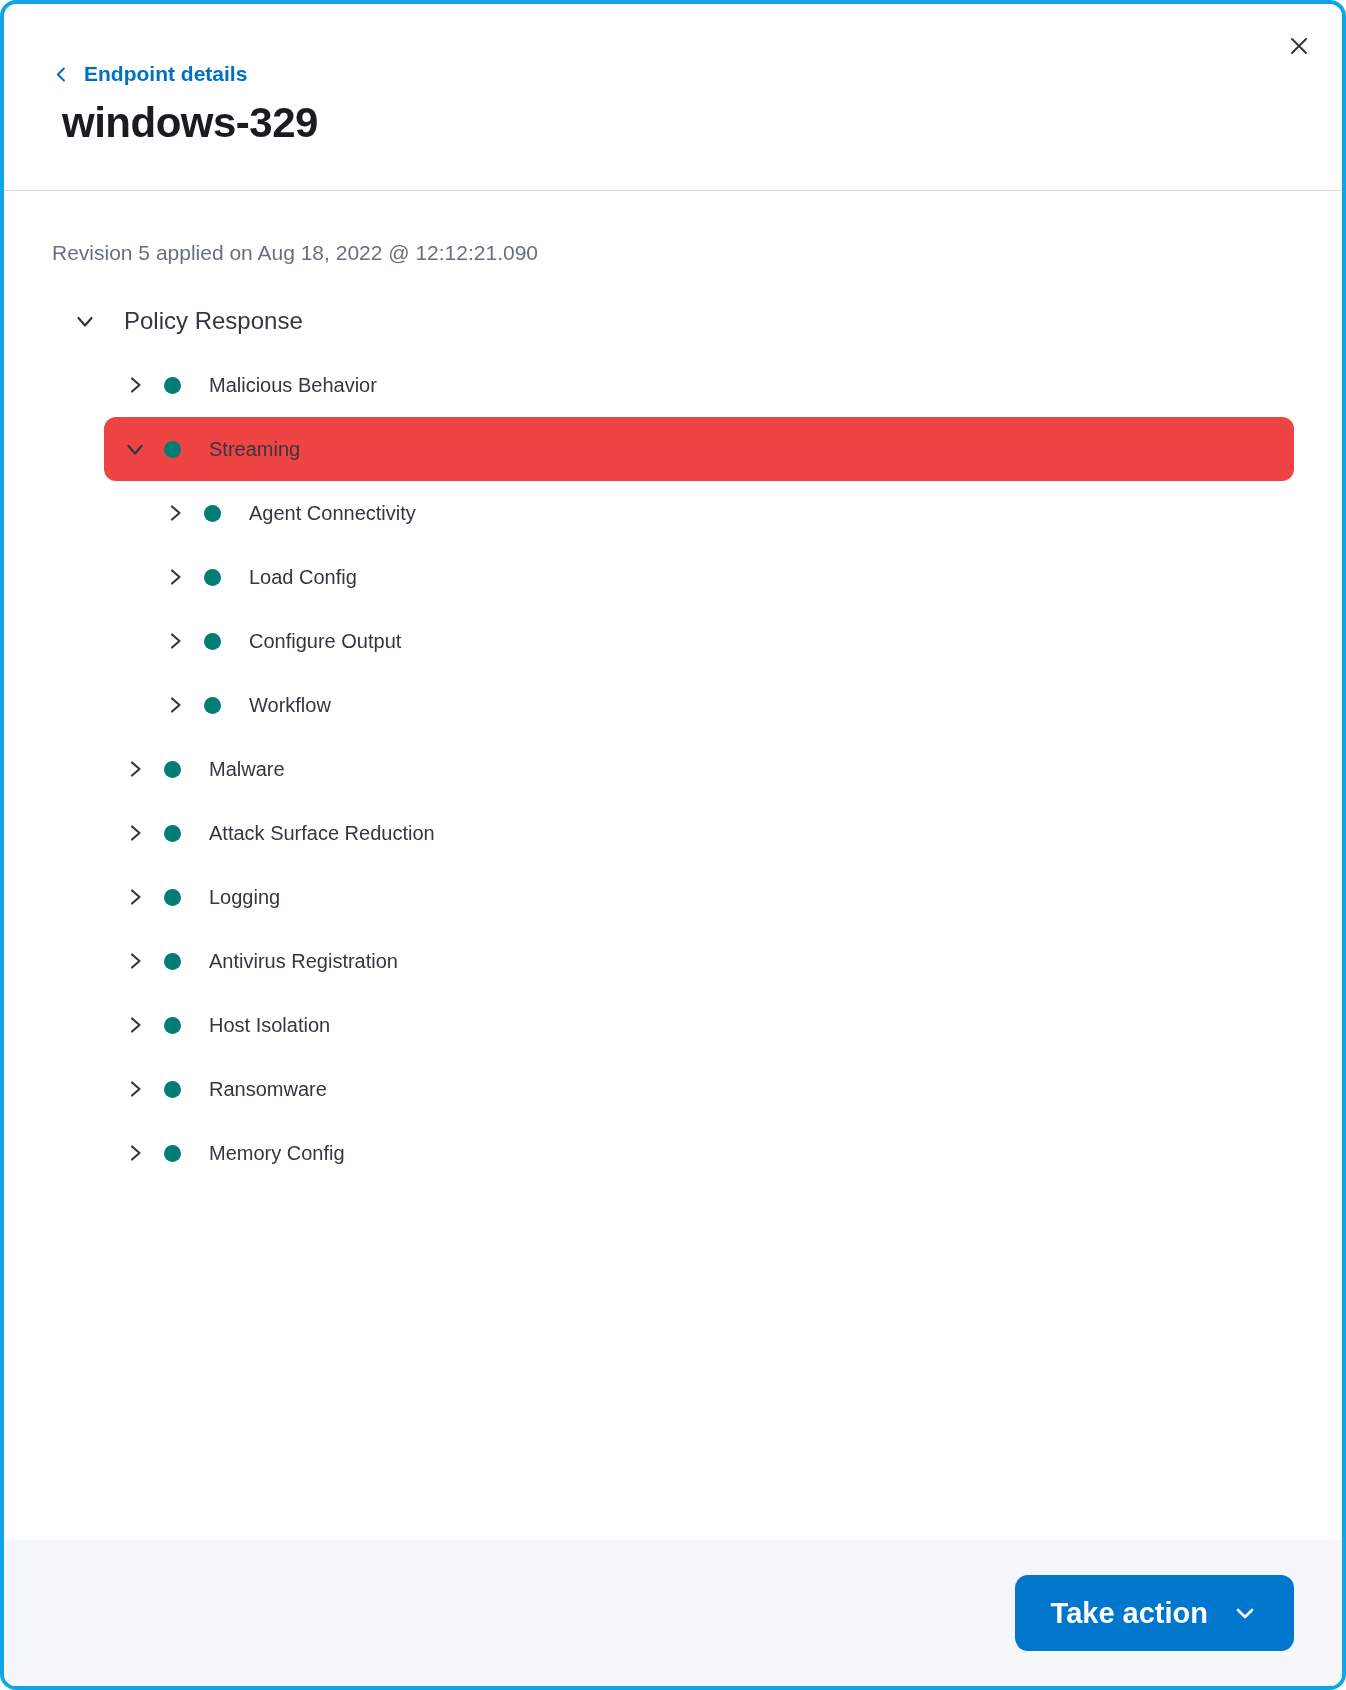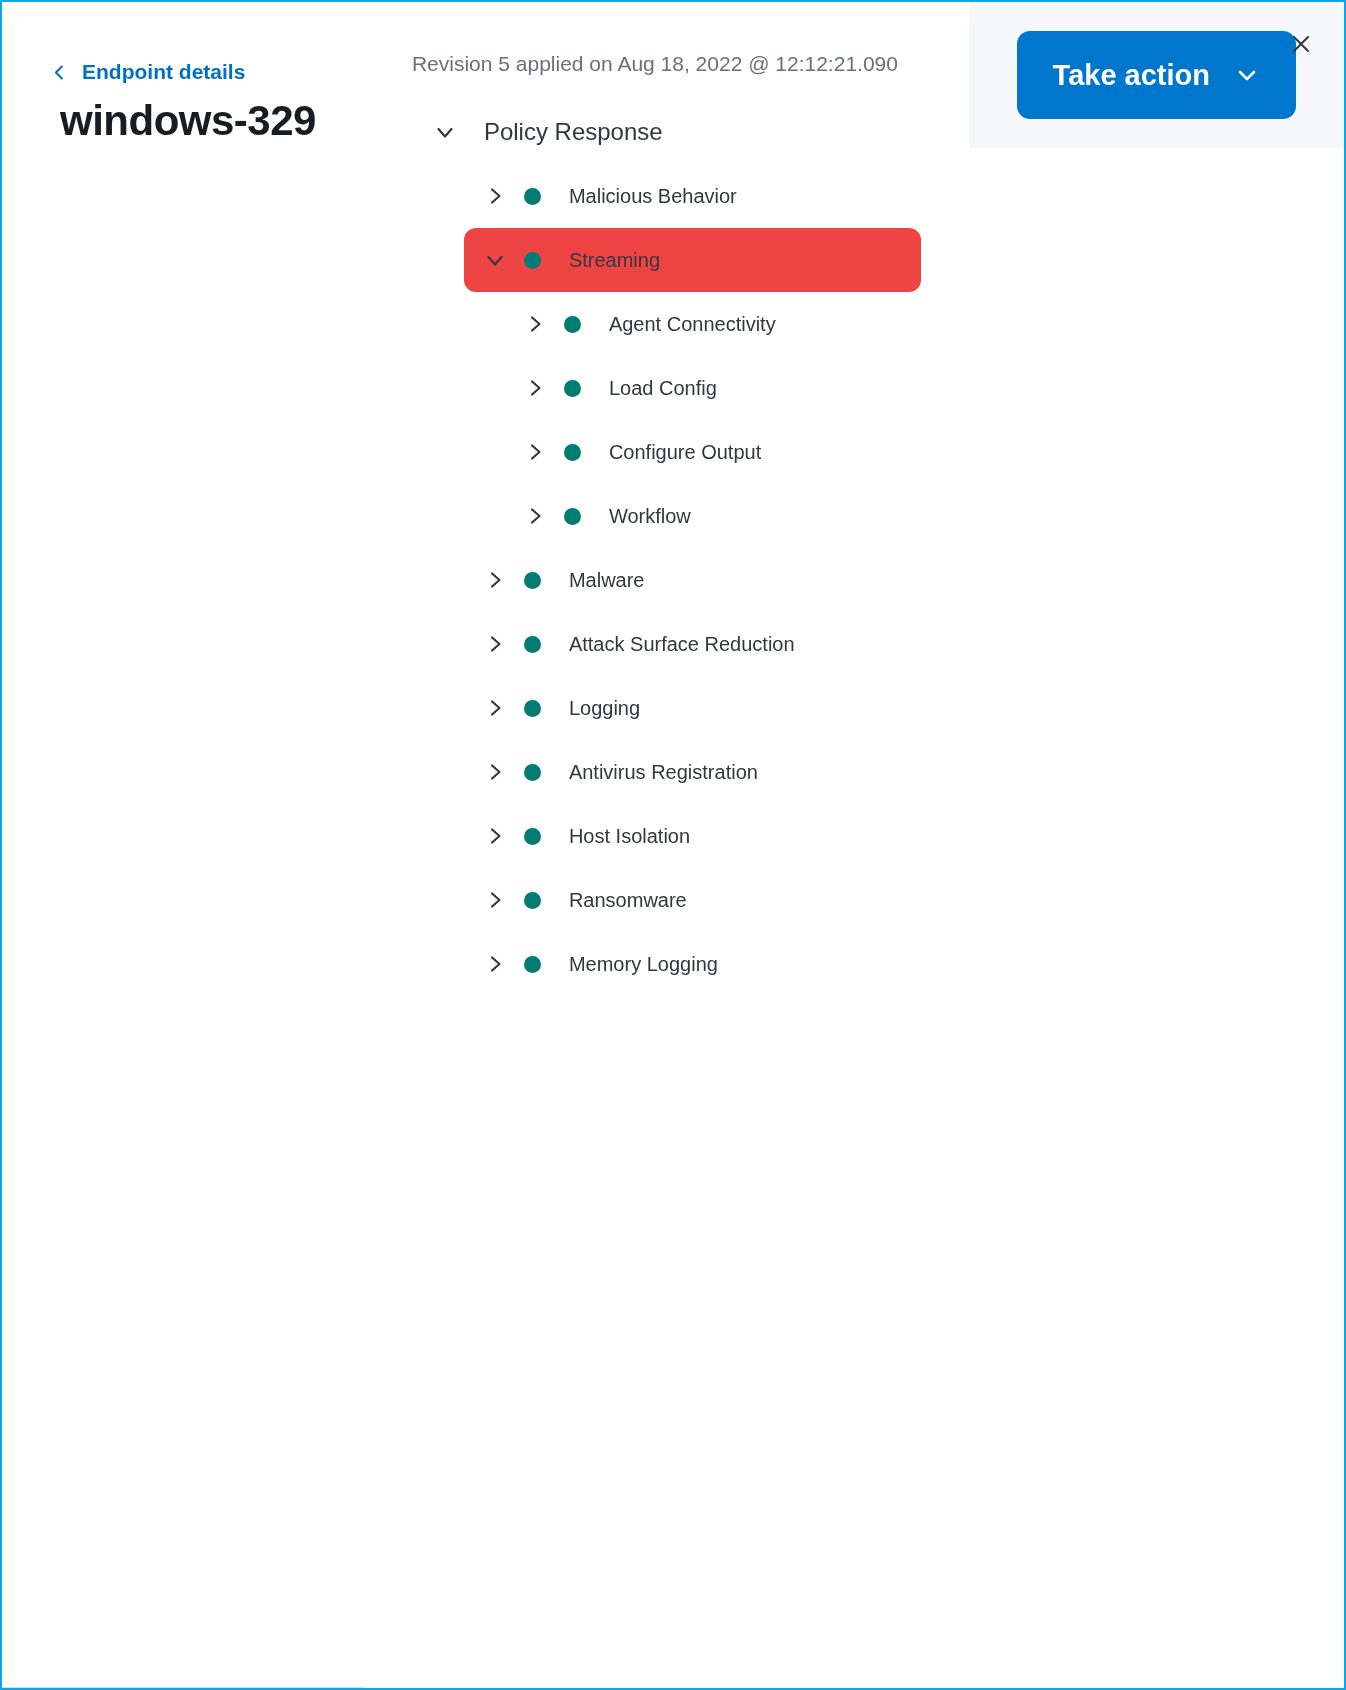--- a/index.html
+++ b/index.html
@@ -7,23 +7,23 @@
   body {
     width: 1346px; height: 1690px;
     font-family: "Liberation Sans", sans-serif;
     color: #343741;
     -webkit-font-smoothing: antialiased;
   }
   .flyout {
     position: relative;
     width: 1346px; height: 1690px;
     background: #ffffff;
-    border: 2px solid #0ea5e9;
-    border-radius: 0;
-    display: flex; flex-direction: row;
+    border: 4px solid #0ea5e9;
+    border-radius: 16px;
+    display: flex; flex-direction: column;
     overflow: hidden;
   }
   
   .close-btn {
     position: absolute; top: 27px; right: 28px;
     width: 30px; height: 30px;
     background: transparent; border: none; cursor: pointer;
     display: flex; align-items: center; justify-content: center;
     padding: 0;
   }
@@ -89,21 +89,21 @@
   
   .footer {
     flex: none;
     height: 146px;
     background: #f5f7fa;
     display: flex; align-items: center; justify-content: flex-end;
     padding: 0 48px;
   }
   .take-action-btn {
     display: inline-flex; align-items: center; gap: 24px;
-    height: 88px; padding: 0 36px;
+    height: 76px; padding: 0 36px;
     background: #0077cc; color: #ffffff;
     border: none; border-radius: 13px; cursor: pointer;
     font-family: "Liberation Sans", sans-serif;
     font-size: 29px; font-weight: 700; line-height: 1;
   }
   .take-action-btn svg { width: 26px; height: 26px; }
 </style>
 </head>
 <body>
 
@@ -253,21 +253,21 @@
     <span class="dot"></span>
     <span class="label">Ransomware</span>
   </div>
           <div class="tree-row">
     <span class="chev">
       <svg viewBox="0 0 26 26" fill="none">
                 <path d="M10 6.5 L17.5 13 L10 19.5" stroke="#343741" stroke-width="2.2" stroke-linecap="round" stroke-linejoin="round"></path>
               </svg>
     </span>
     <span class="dot"></span>
-    <span class="label">Memory Logging</span>
+    <span class="label">Memory Config</span>
   </div>
         </div>
     </div>
   </div>
 
   <div class="footer">
     <button class="take-action-btn">
       <span>Take action</span>
       <span style="display:flex;">
         <svg viewBox="0 0 26 26" fill="none">

